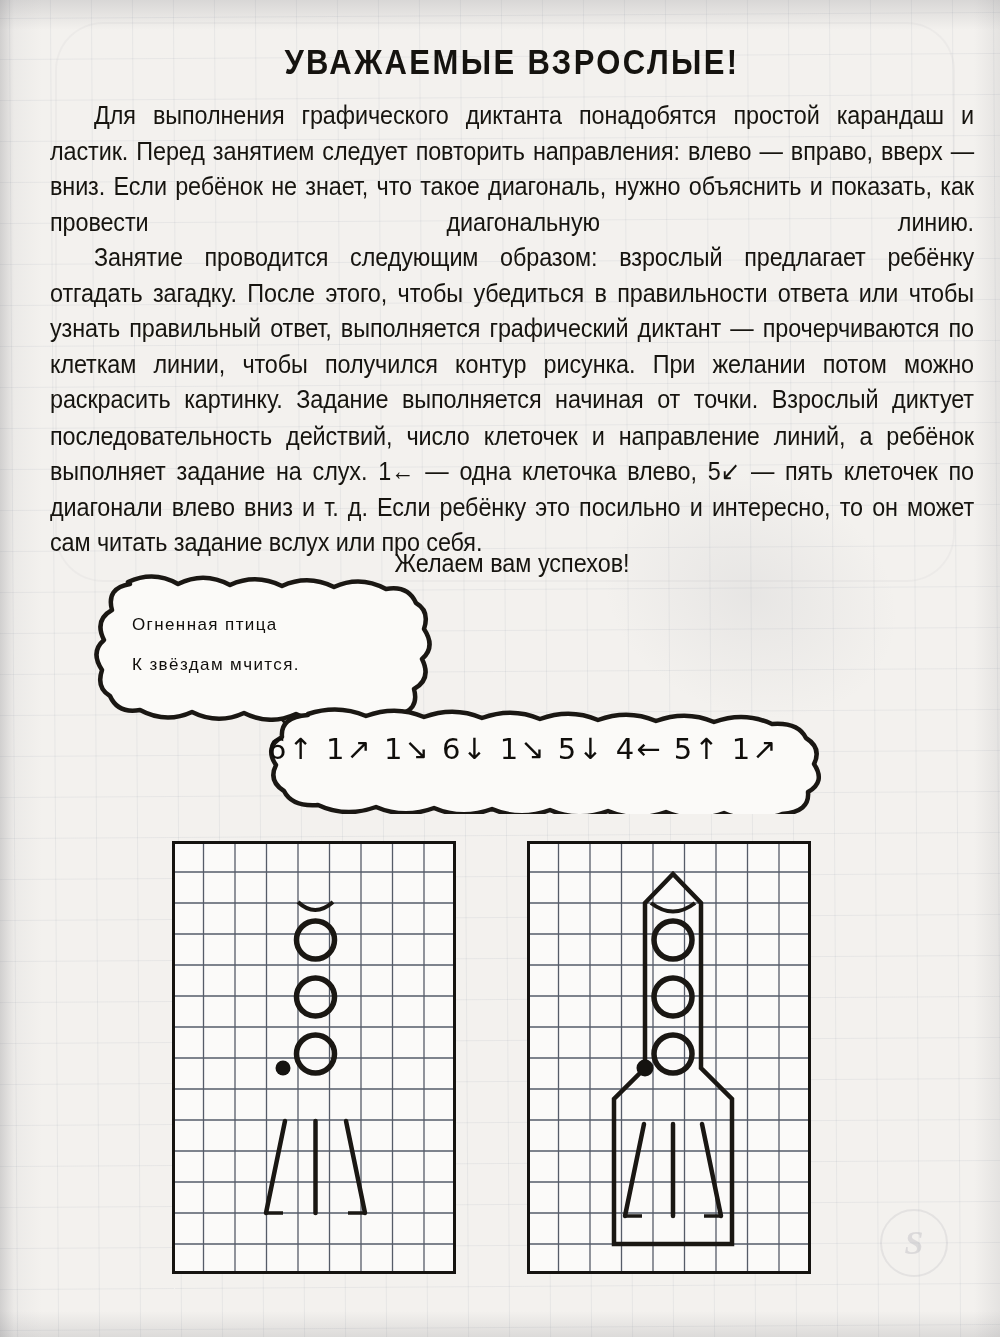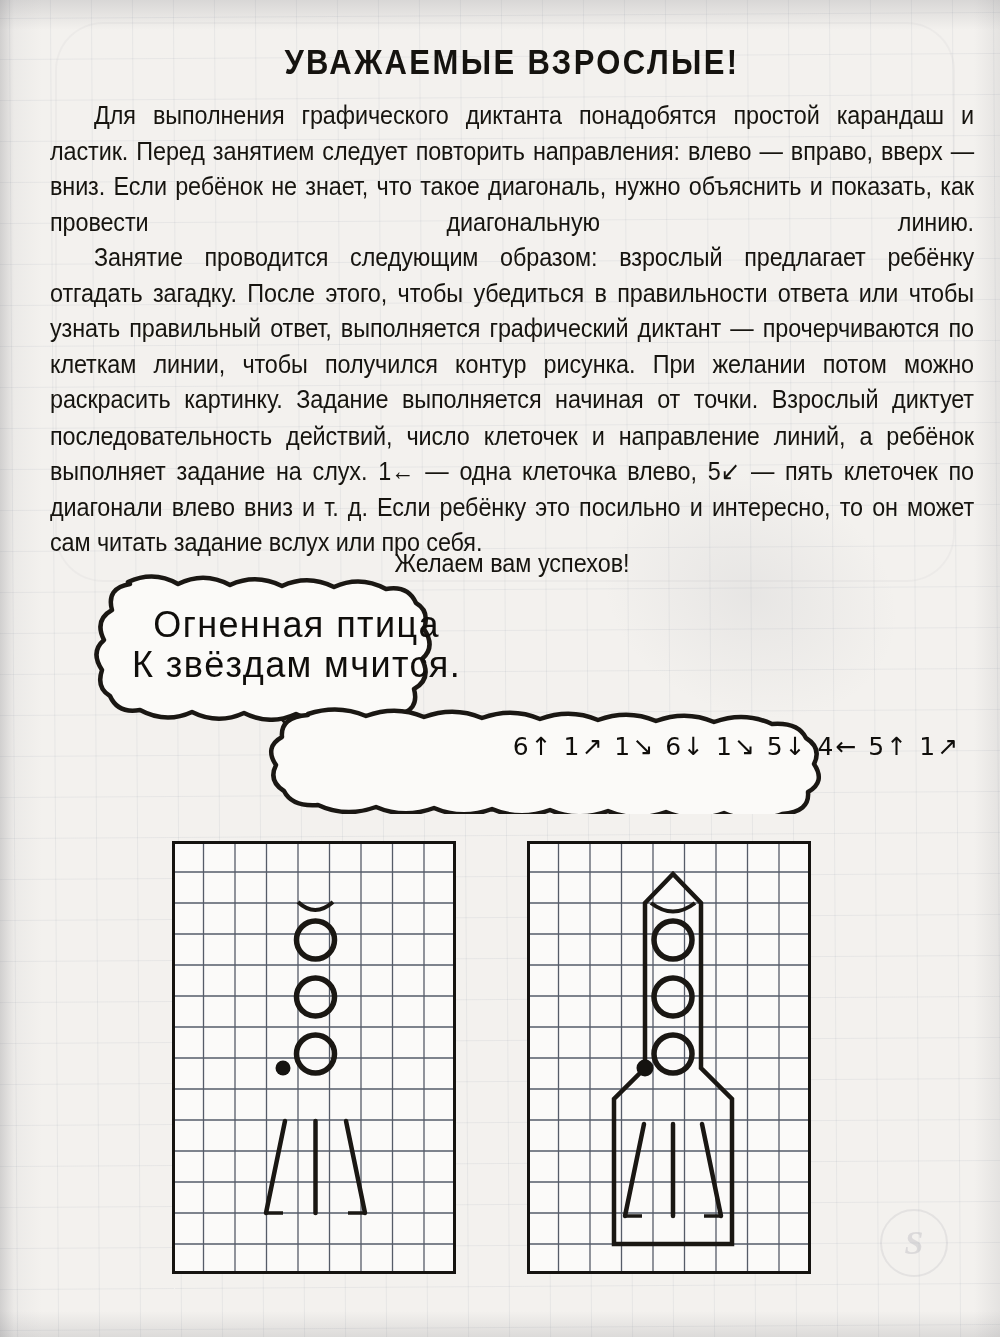--- a/index.html
+++ b/index.html
@@ -135,30 +135,29 @@
 
   .bubble-svg { position: absolute; inset: 0; width: 100%; height: 100%; }
 
   .bubble-text {
     position: absolute;
     color: #100e0b;
     font-family: "Liberation Sans", sans-serif;
   }
   #riddle-text {
     left: 46px; top: 33px;
-    font-size: 36px;
+    font-size: 17px;
     line-height: 40px;
     letter-spacing: 1.4px;
     white-space: pre-line;
-    text-align: center;
   }
   #seq-text {
     left: 0; right: 0; top: 26px;
-    text-align: right;
-    font-size: 25px;
+    text-align: left;
+    font-size: 29px;
     letter-spacing: 2px;
     font-family: "DejaVu Sans", sans-serif;
   }
 
   
   .panel { position: absolute; z-index: 6; }
   #panel-left  { left: 172px; top: 841px; }
   #panel-right { left: 527px; top: 841px; }
   .panel svg { display: block; }
 

